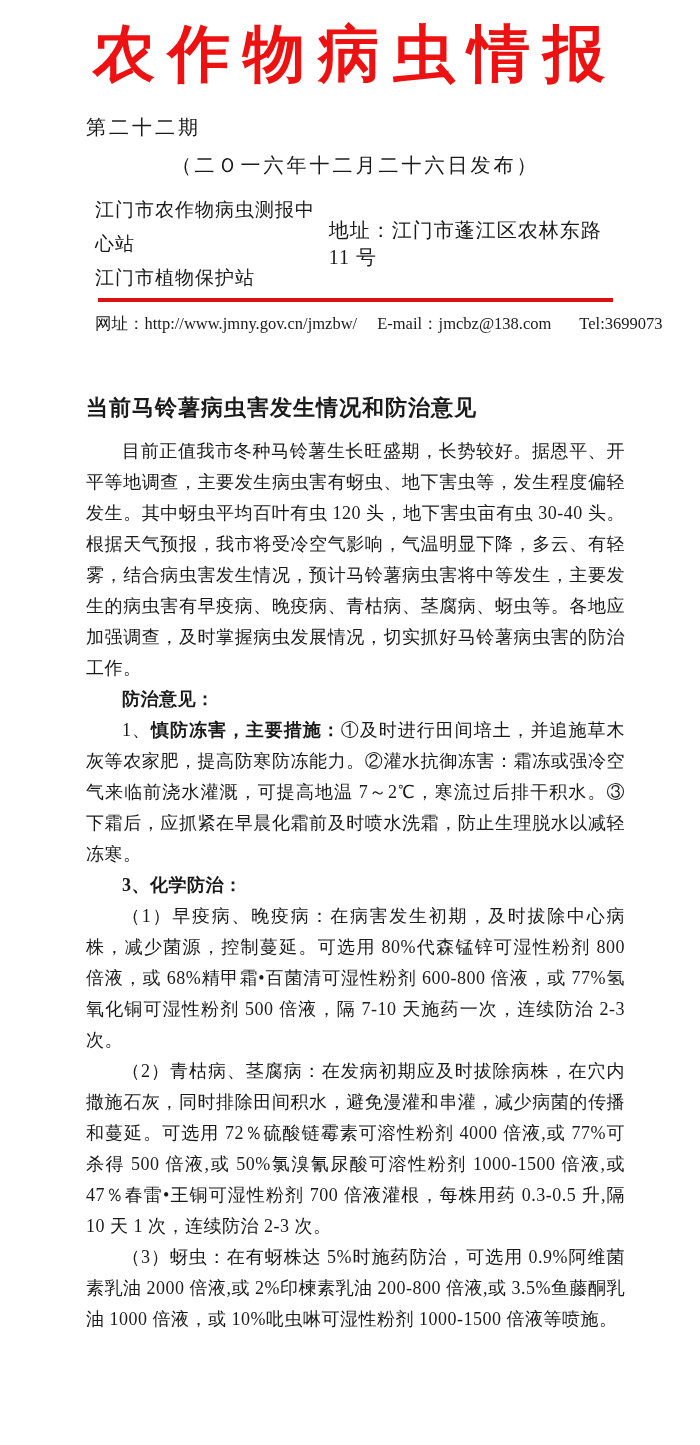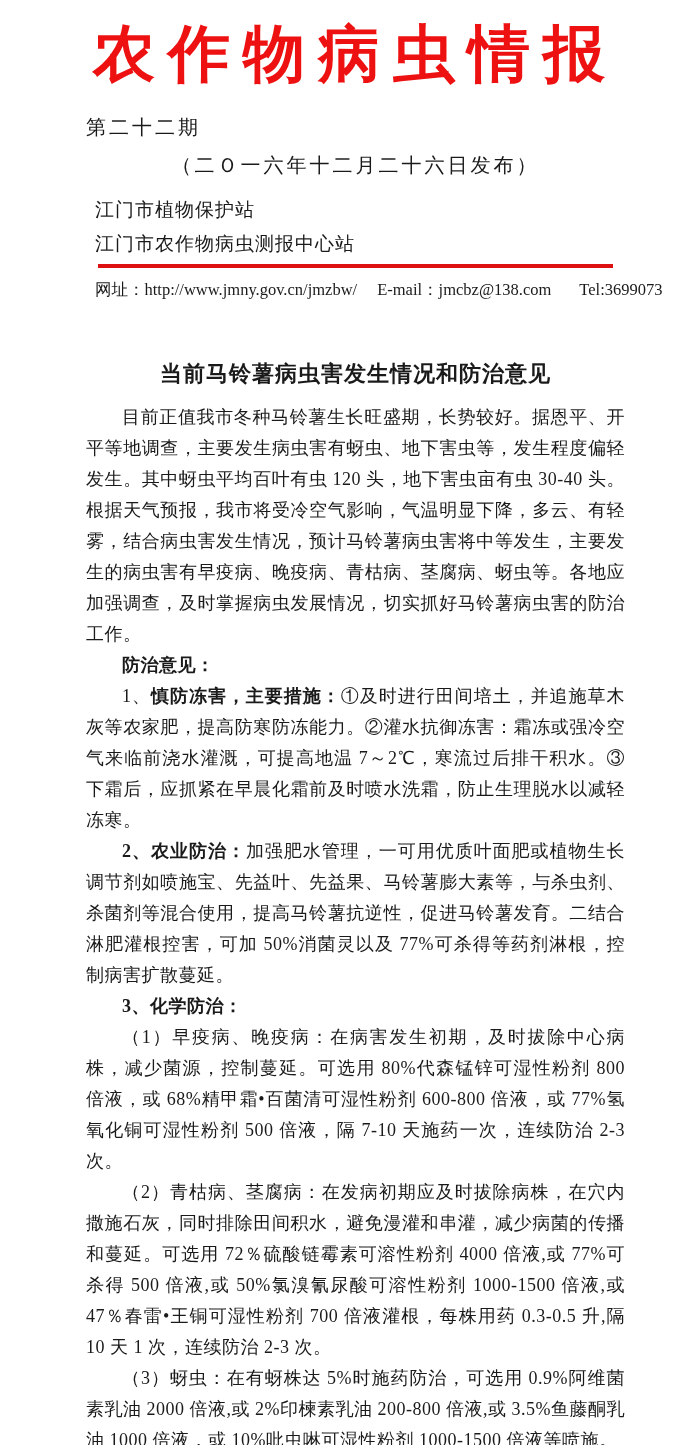--- a/index.html
+++ b/index.html
@@ -70,21 +70,21 @@
   .contact-line {
     margin: 11px 0 0 9px;
     font-size: 16.5px;
     white-space: nowrap;
   }
   .contact-line .gap-sm { display: inline-block; width: 20px; }
   .contact-line .gap-md { display: inline-block; width: 28px; }
   
   .article-title {
     margin: 58px 0 4px 0;
-    text-align: center;
+    text-align: left;
     font-size: 22px;
     font-weight: bold;
     letter-spacing: 1px;
     font-family: Liberation Serif, serif;
   }
   .body-copy { margin-top: 13px; }
   .body-copy p {
     margin: 0;
     font-size: 18px;
     line-height: 31px;
@@ -101,44 +101,44 @@
 
   <div>
     <h1 class="masthead-title">农作物病虫情报</h1>
 
     <div class="issue-line">第二十二期</div>
 
     <div class="date-line">（二Ｏ一六年十二月二十六日发布）</div>
 
     <div class="org-row">
       <div class="org-col">
+        <div>江门市农作物病虫测报中心站</div>
         <div>江门市植物保护站</div>
-        <div>江门市农作物病虫测报中心站</div>
       </div>
+      <div class="address">地址：江门市蓬江区农林东路 11 号</div>
     </div>
 
     <div class="red-rule"></div>
 
     <div class="contact-line">
       <span>网址：</span><span>http://www.jmny.gov.cn/jmzbw/</span><span class="gap-sm"></span><span>E-mail：</span><span>jmcbz@138.com</span><span class="gap-md"></span><span>Tel:3699073</span>
     </div>
   </div>
 
   <div>
     <h2 class="article-title">当前马铃薯病虫害发生情况和防治意见</h2>
 
     <div class="body-copy">
 
       <p><span></span><span class="lead"></span><span>目前正值我市冬种马铃薯生长旺盛期，长势较好。据恩平、开平等地调查，主要发生病虫害有蚜虫、地下害虫等，发生程度偏轻发生。其中蚜虫平均百叶有虫 120 头，地下害虫亩有虫 30-40 头。根据天气预报，我市将受冷空气影响，气温明显下降，多云、有轻雾，结合病虫害发生情况，预计马铃薯病虫害将中等发生，主要发生的病虫害有早疫病、晚疫病、青枯病、茎腐病、蚜虫等。各地应加强调查，及时掌握病虫发展情况，切实抓好马铃薯病虫害的防治工作。</span></p>
 
       <p><span></span><span class="lead">防治意见：</span><span></span></p>
 
       <p><span>1、</span><span class="lead">慎防冻害，主要措施：</span><span>①及时进行田间培土，并追施草木灰等农家肥，提高防寒防冻能力。②灌水抗御冻害：霜冻或强冷空气来临前浇水灌溉，可提高地温 7～2℃，寒流过后排干积水。③下霜后，应抓紧在早晨化霜前及时喷水洗霜，防止生理脱水以减轻冻寒。</span></p>
 
-      <p><span></span><span class="lead">2、农业防治：</span><span>加强肥水管理，一可用优质叶面肥或植物生长调节剂如喷施宝、先益叶、先益果、马铃薯膨大素等，与杀虫剂、杀菌剂等混合使用，提高马铃薯抗逆性，促进马铃薯发育。二结合淋肥灌根控害，可加 50%消菌灵以及 77%可杀得等药剂淋根，控制病害扩散蔓延。</span></p>
 
       <p><span></span><span class="lead">3、化学防治：</span><span></span></p>
 
       <p><span></span><span class="lead"></span><span>（1）早疫病、晚疫病：在病害发生初期，及时拔除中心病株，减少菌源，控制蔓延。可选用 80%代森锰锌可湿性粉剂 800 倍液，或 68%精甲霜•百菌清可湿性粉剂 600-800 倍液，或 77%氢氧化铜可湿性粉剂 500 倍液，隔 7-10 天施药一次，连续防治 2-3 次。</span></p>
 
       <p><span></span><span class="lead"></span><span>（2）青枯病、茎腐病：在发病初期应及时拔除病株，在穴内撒施石灰，同时排除田间积水，避免漫灌和串灌，减少病菌的传播和蔓延。可选用 72％硫酸链霉素可溶性粉剂 4000 倍液,或 77%可杀得 500 倍液,或 50%氯溴氰尿酸可溶性粉剂 1000-1500 倍液,或 47％春雷•王铜可湿性粉剂 700 倍液灌根，每株用药 0.3-0.5 升,隔 10 天 1 次，连续防治 2-3 次。</span></p>
 
       <p><span></span><span class="lead"></span><span>（3）蚜虫：在有蚜株达 5%时施药防治，可选用 0.9%阿维菌素乳油 2000 倍液,或 2%印楝素乳油 200-800 倍液,或 3.5%鱼藤酮乳油 1000 倍液，或 10%吡虫啉可湿性粉剂 1000-1500 倍液等喷施。</span></p>
 
     </div>

